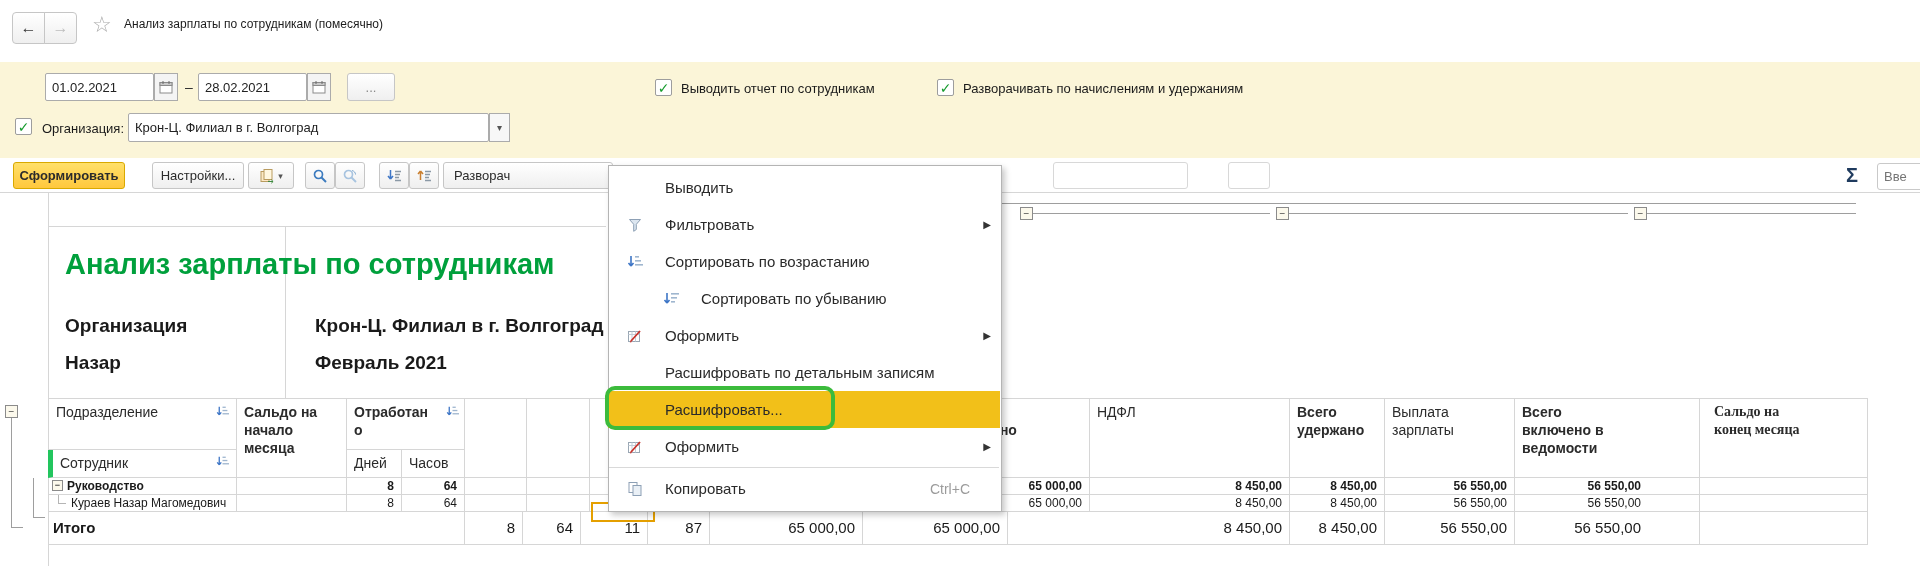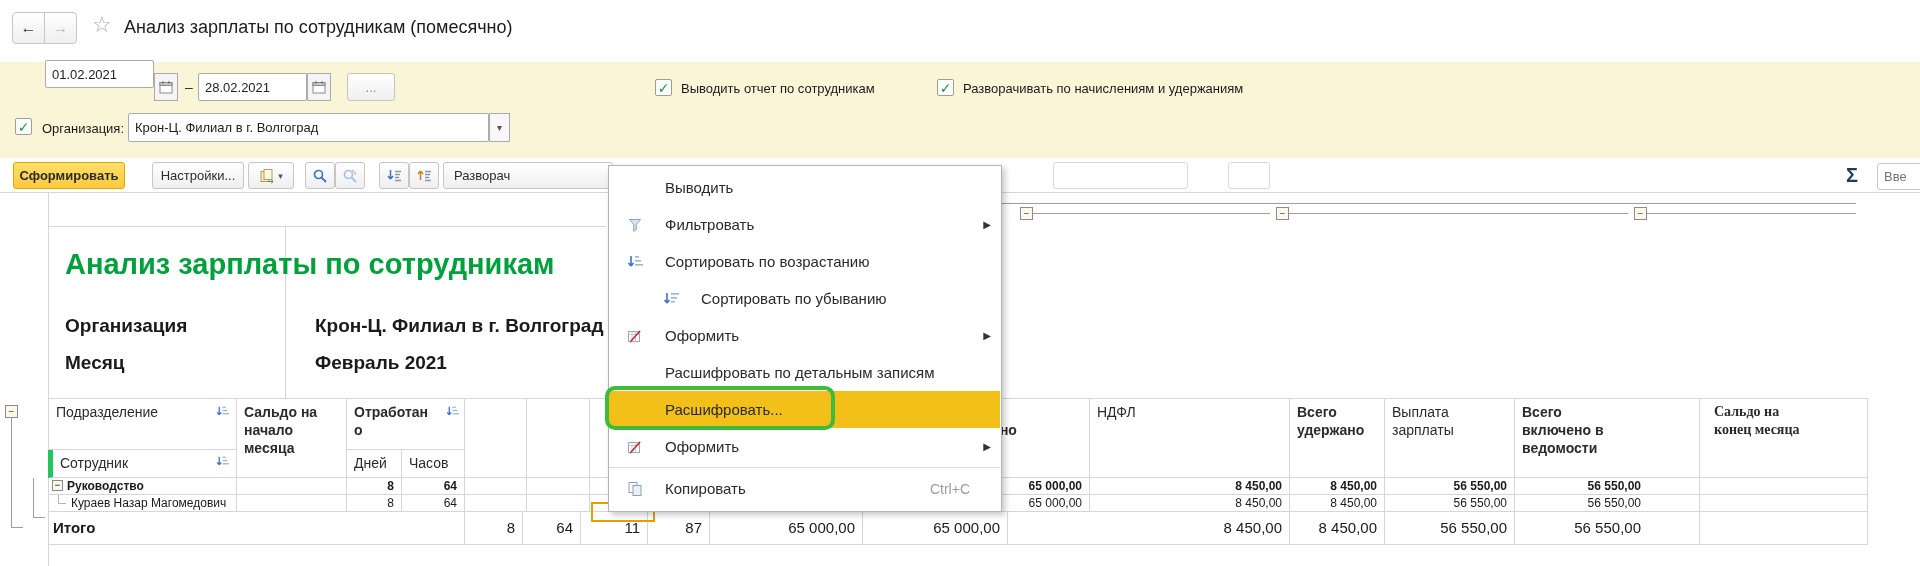--- a/index.html
+++ b/index.html
@@ -53,25 +53,25 @@
 
 <div id="screen">
 
   <div class="btn" style="left:12px;top:12px;width:33px;height:32px;border-radius:4px 0 0 4px;font-size:16px;color:#3a3a3a;">
       <span>←</span>
     </div>
   <div class="btn" style="left:44px;top:12px;width:33px;height:32px;border-radius:0 4px 4px 0;font-size:16px;color:#bdbdbd;">
       <span>→</span>
     </div>
   <div class="txt" style="left:92px;top:12px;font-size:22px;color:#ababab;">☆</div>
-  <div class="txt" style="left:124px;top:17px;font-size:18px;color:#1c1c1c;">Анализ зарплаты по сотрудникам (помесячно)</div>
+  <div class="txt" style="left:124px;top:17px;font-size:12px;color:#1c1c1c;">Анализ зарплаты по сотрудникам (помесячно)</div>
 
   <div class="abs" style="left:0;top:62px;width:1920px;height:96px;background:#fbf5d8;"></div>
 
-  <input class="input" style="left: 45px; top: 60px; width: 109px; height: 28px;" readonly="" value="01.02.2021">
+  <input class="input" style="left: 45px; top: 73px; width: 109px; height: 28px;" readonly="" value="01.02.2021">
   <div class="abs" style="left:154px;top:73px;width:24px;height:28px;border:1px solid #ababab;background:#f4f4f4;display:flex;align-items:center;justify-content:center;">
     <svg width="14" height="14" viewBox="0 0 14 14">
         <rect x="1" y="2.5" width="12" height="10.5" fill="#fff" stroke="#8b8b8b"></rect>
         <rect x="1" y="2.5" width="12" height="3" fill="#c9c9c9" stroke="#8b8b8b"></rect>
         <path d="M4 1v3M10 1v3" stroke="#6b6b6b"></path>
       </svg>
   </div>
   <div class="txt" style="left:185px;top:79px;font-size:14px;color:#333;">–</div>
   <input class="input" style="left: 198px; top: 73px; width: 109px; height: 28px;" readonly="" value="28.02.2021">
   <div class="abs" style="left:307px;top:73px;width:24px;height:28px;border:1px solid #ababab;background:#f4f4f4;display:flex;align-items:center;justify-content:center;">
@@ -164,21 +164,21 @@
 
   <div class="grpbox" style="left:5px;top:405px;"><span>−</span></div>
   <div class="bracketL" style="left:11px;top:418px;width:12px;height:110px;"></div>
   <div class="bracketL" style="left:33px;top:478px;width:12px;height:40px;"></div>
 
   <div class="line" style="left:48px;top:226px;width:558px;height:1px;"></div>
   <div class="line" style="left:285px;top:226px;width:1px;height:172px;"></div>
   <div class="txt b" style="left:65px;top:248px;font-size:29px;color:#00a03c;">Анализ зарплаты по сотрудникам</div>
   <div class="txt b" style="left:65px;top:315px;font-size:19px;">Организация</div>
   <div class="txt b" style="left:315px;top:315px;font-size:19px;">Крон-Ц. Филиал в г. Волгоград</div>
-  <div class="txt b" style="left:65px;top:352px;font-size:19px;">Месяц</div>
+  <div class="txt b" style="left:65px;top:352px;font-size:19px;">Назар</div>
   <div class="txt b" style="left:315px;top:352px;font-size:19px;">Февраль 2021</div>
 
   <div class="hcell" style="left:48px;top:398px;width:189px;height:52px;border-left:1px solid #d6d6d6;">
     <span>Подразделение</span>
     <svg class="sorticon" style="position:absolute;right:6px;top:6px;" width="15" height="13" viewBox="0 0 16 16">
       <path d="M4 2v10M4 12l-2.5-3M4 12l2.5-3" stroke="#3e76c6" stroke-width="1.6" fill="none"></path>
       <rect x="8" y="2" width="4" height="1.6" fill="#9fb6cf"></rect>
         <rect x="8" y="6" width="6" height="1.6" fill="#9fb6cf"></rect>
         <rect x="8" y="10" width="8" height="1.6" fill="#9fb6cf"></rect>
       </svg>

